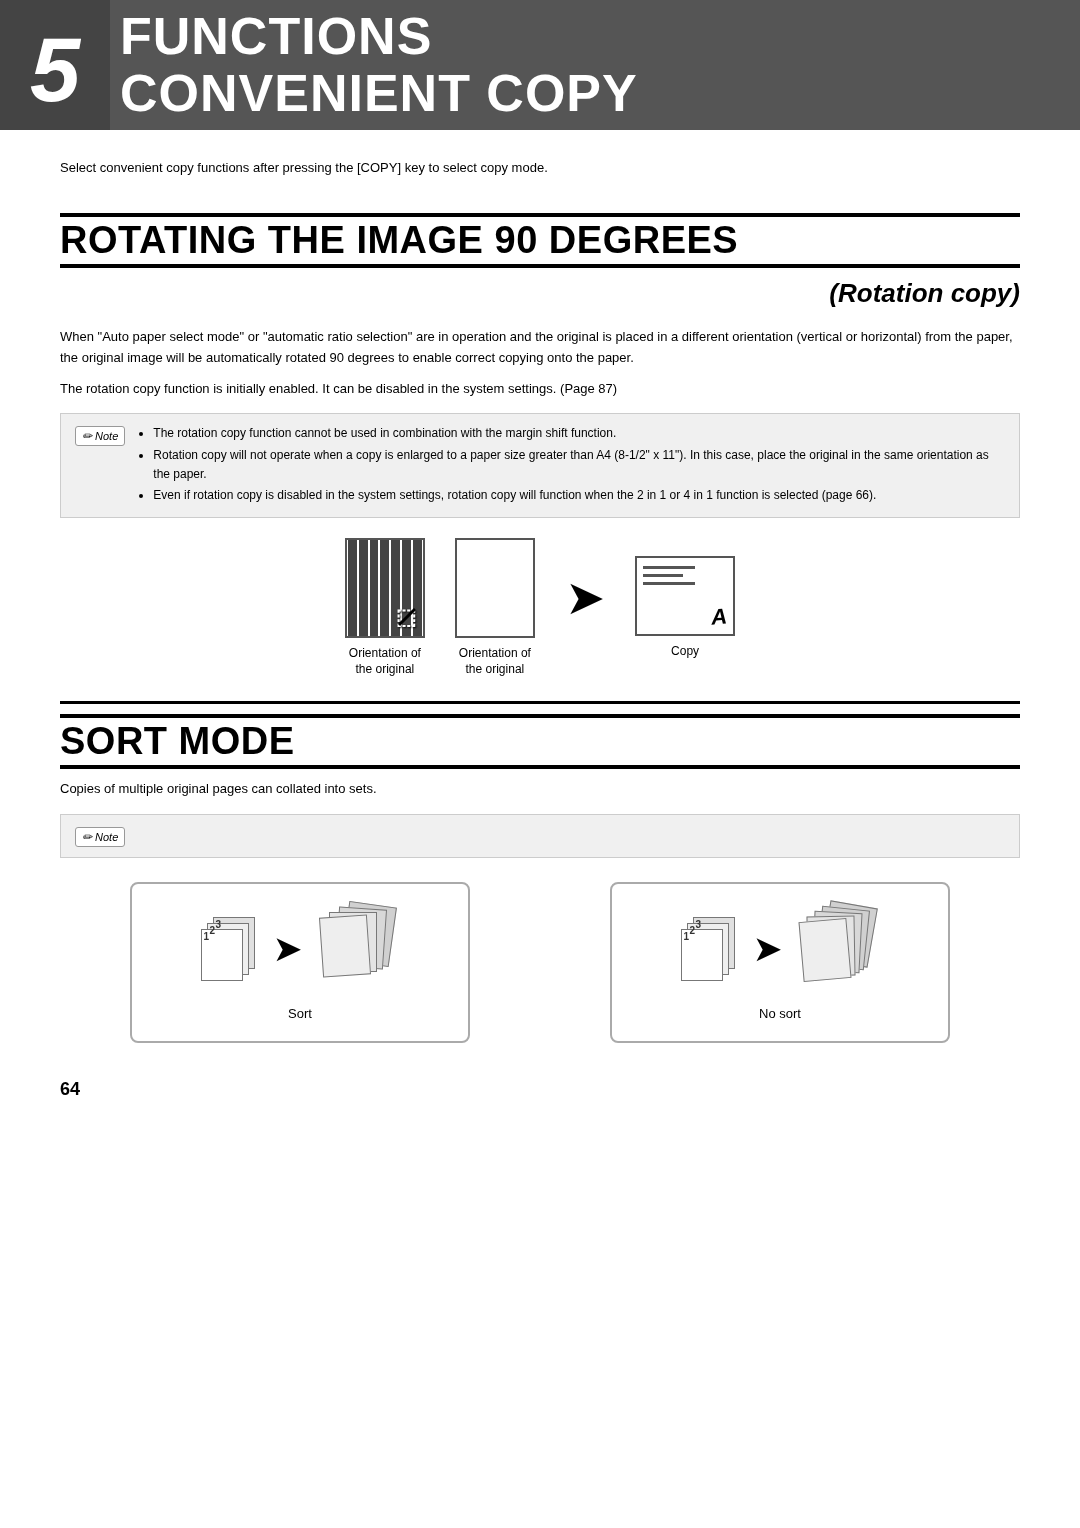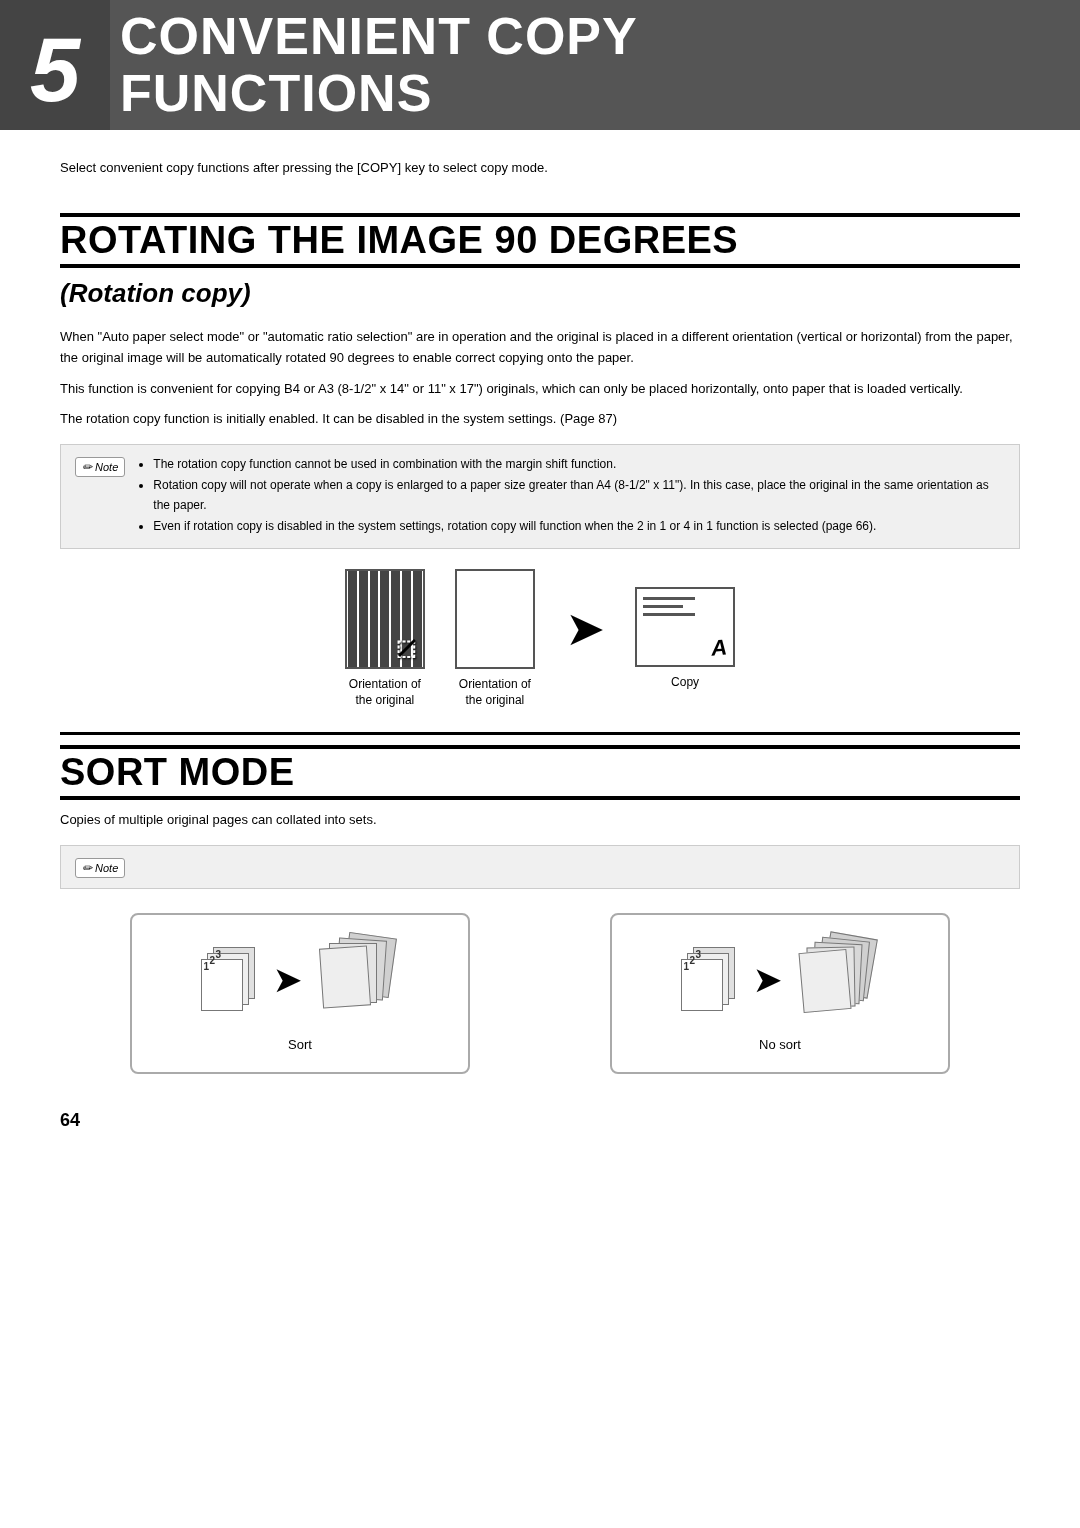--- a/index.html
+++ b/index.html
@@ -62,20 +62,21 @@
       margin-bottom: 10px;
     }
     .section-heading h2 {
       font-size: 38px;
       font-weight: 900;
       text-transform: uppercase;
       letter-spacing: 0.5px;
     }
 
     .subsection-heading {
+      text-align: right;
       font-size: 26px;
       font-weight: bold;
       margin-bottom: 18px;
       font-style: italic;
     }
 
     .body-text {
       font-size: 13px;
       line-height: 1.6;
       margin-bottom: 10px;
@@ -324,37 +325,36 @@
       border-top: 3px solid #000;
       margin: 24px 0 10px 0;
     }
   </style>
 </head>
 <body>
 
 <div class="header">
   <div class="header-number">5</div>
   <div class="header-title">
+    <span>FUNCTIONS</span>
     <span>CONVENIENT COPY</span>
-    <span>FUNCTIONS</span>
   </div>
 </div>
 
 <div class="content">
 
   <p class="intro-text">Select convenient copy functions after pressing the [COPY] key to select copy mode.</p>
 
   <div class="section-heading">
     <h2>ROTATING THE IMAGE 90 DEGREES</h2>
   </div>
 
   <div class="subsection-heading">(Rotation copy)</div>
 
   <p class="body-text">When "Auto paper select mode" or "automatic ratio selection" are in operation and the original is placed in a different orientation (vertical or horizontal) from the paper, the original image will be automatically rotated 90 degrees to enable correct copying onto the paper.</p>
-  <p class="body-text">This function is convenient for copying B4 or A3 (8-1/2" x 14" or 11" x 17") originals, which can only be placed horizontally, onto paper that is loaded vertically.</p>
   <p class="body-text">The rotation copy function is initially enabled. It can be disabled in the system settings. (Page 87)</p>
 
   <div class="note-box">
     <div class="note-label">
       <span class="note-pencil">✏</span>
       <span>Note</span>
     </div>
     <div class="note-text">
       <ul>
         <li>The rotation copy function cannot be used in combination with the margin shift function.</li>

